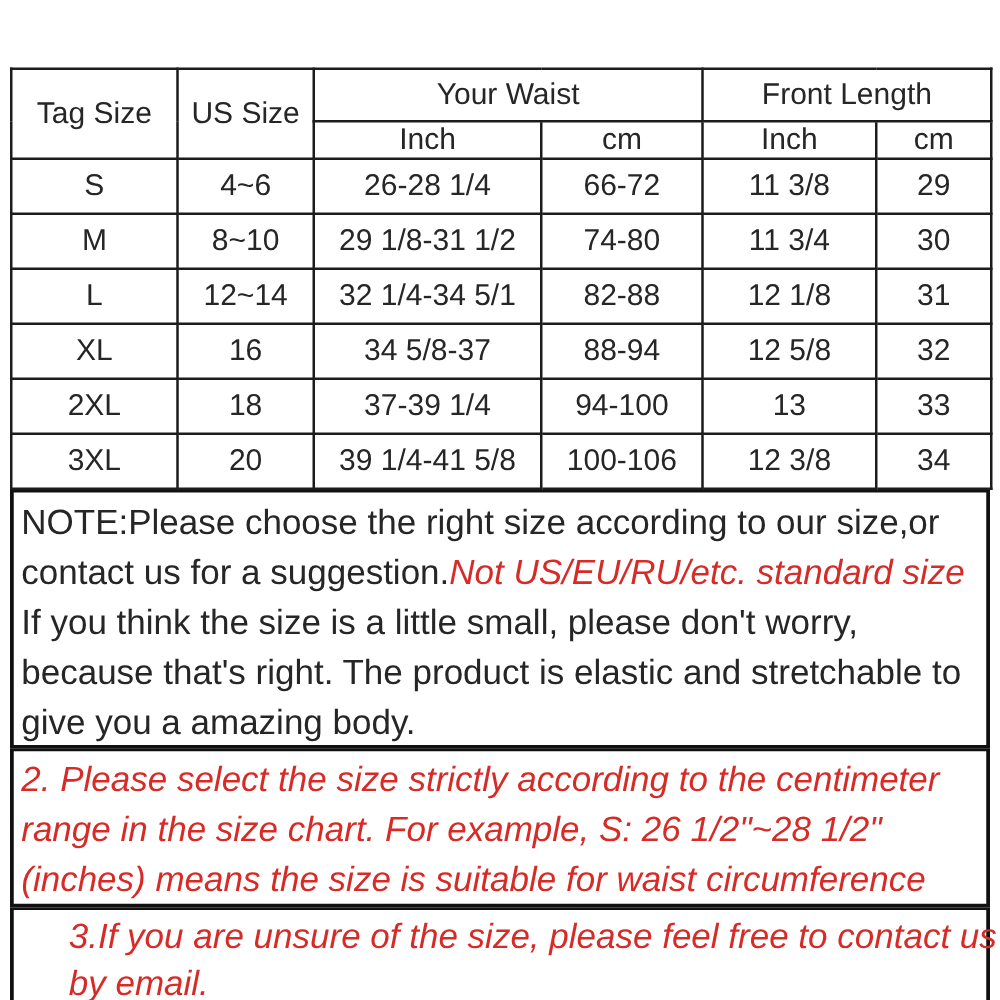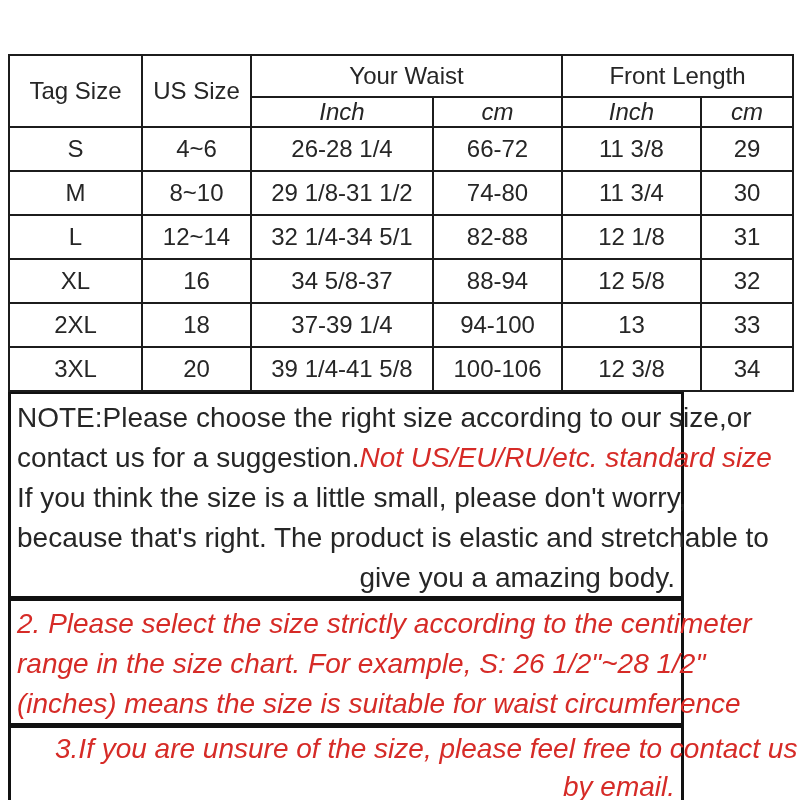--- a/index.html
+++ b/index.html
@@ -16,28 +16,28 @@
     border: 2px solid #1c1c1c;
     text-align: center;
     vertical-align: middle;
     font-weight: 400;
     font-size: 24px;
     color: #262626;
     white-space: nowrap;
     overflow: hidden;
   }
   tr.hdr-top th   { height: 42px; }
-  tr.hdr-sub th   { height: 16px; font-style: italic; }
+  tr.hdr-sub th   { height: 16px; }
   tr.body-row td  { height: 44px; }
 
   .note-box {
-    width: 676px;
+    width: 784px;
     border: 3px solid #111111;
     border-top-width: 2px;
-    text-align: right;
+    text-align: left;
     font-size: 28px;
     line-height: 40px;
     padding: 4px 6px 2px 6px;
   }
   .note-box + .note-box { margin-top: 0; }
   #note1 { height: 207px; }
   #note2 { height: 127px; line-height: 40px; padding-top: 3px; }
   #note3 { height: 83px;  line-height: 38px; padding-top: 2px; padding-left: 44px; }
   .black { color: #262626; }
   .red   { color: #d62b27; font-style: italic; }

